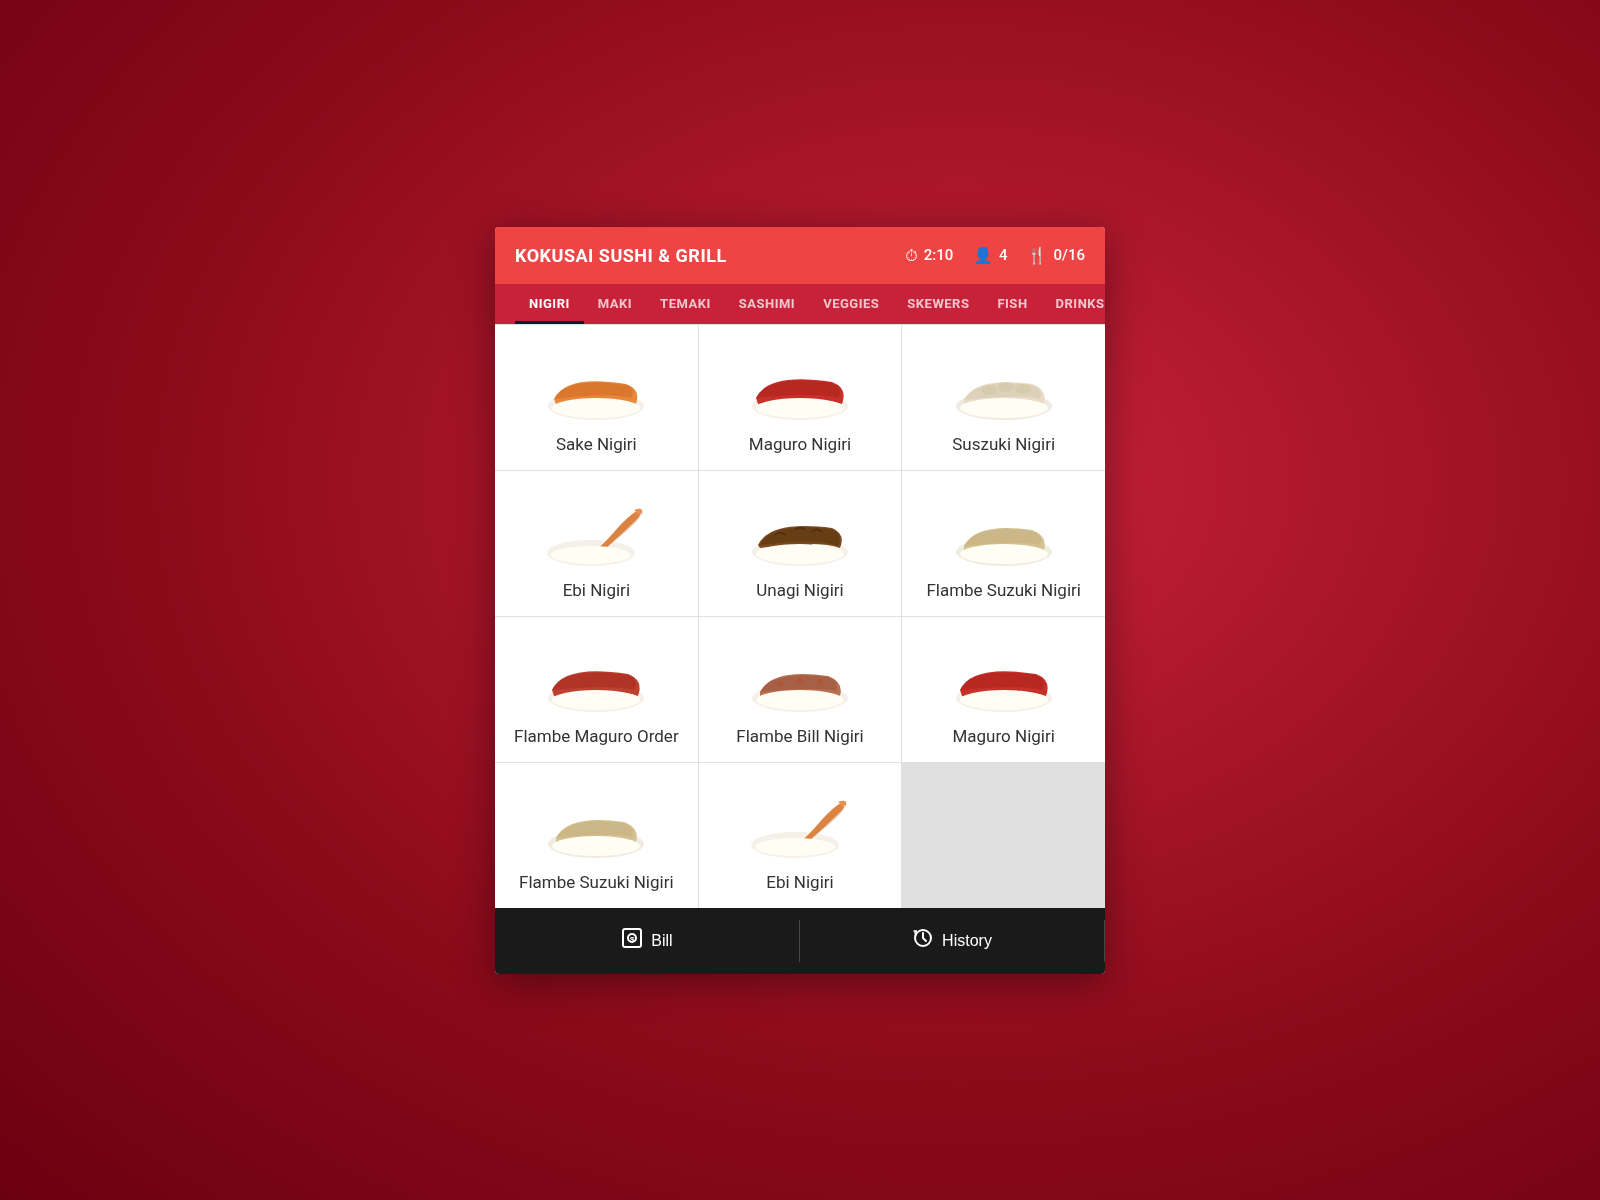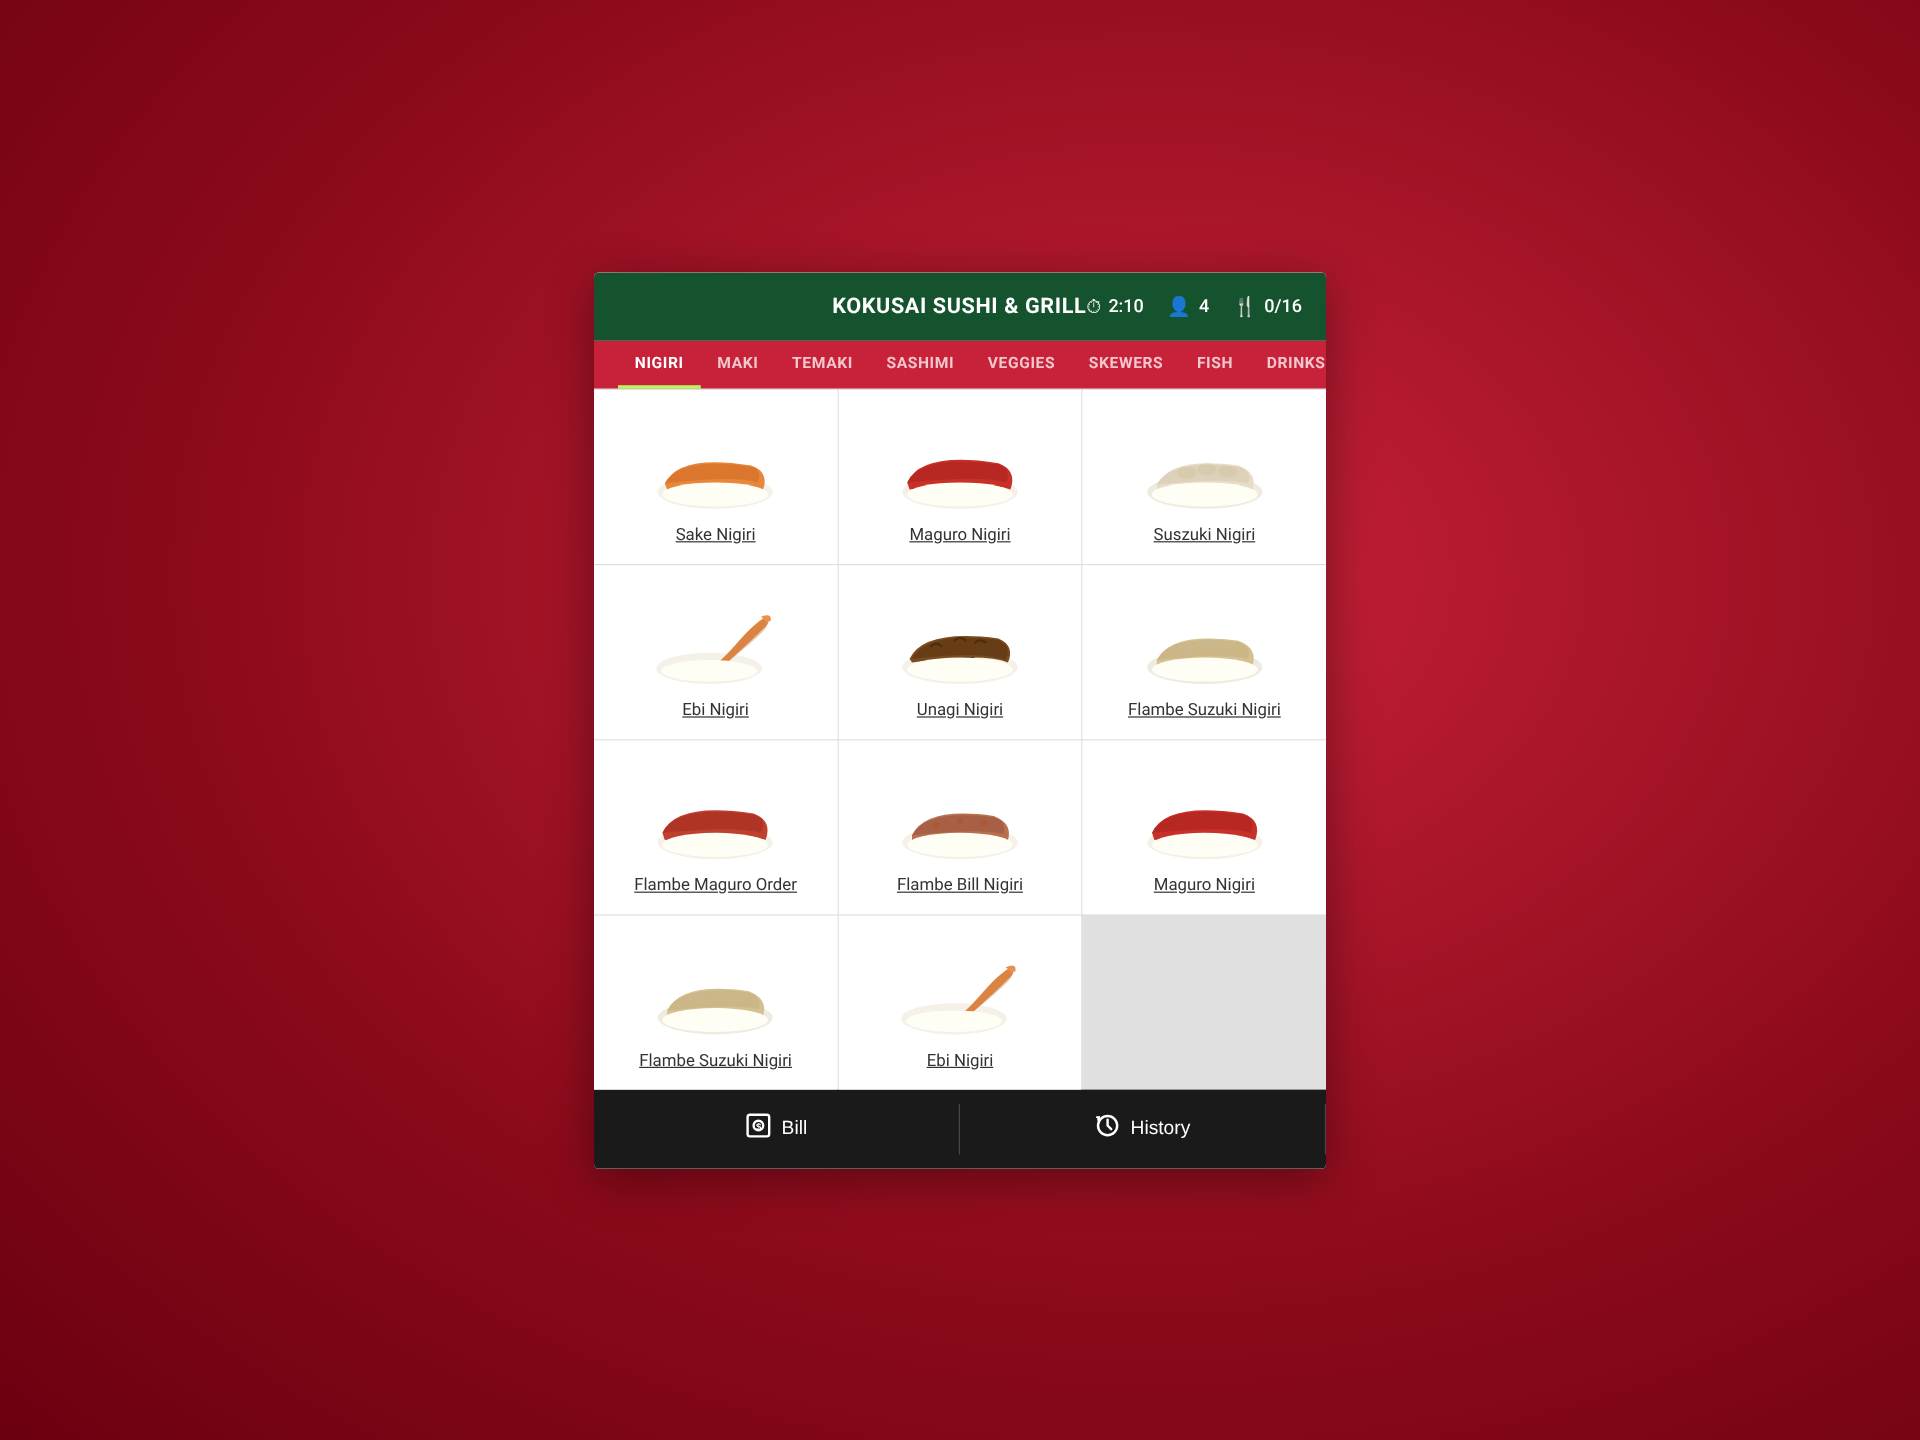--- a/index.html
+++ b/index.html
@@ -17,25 +17,25 @@
     .app-container {
       width: 610px;
       background: #fff;
       border-radius: 4px;
       overflow: hidden;
       box-shadow: 0 8px 40px rgba(0,0,0,0.4);
     }
 
     
     .header {
-      background: #14532d;
+      background: #ef4444;
       padding: 18px 20px;
       display: flex;
       align-items: center;
-      justify-content: flex-end;
+      justify-content: space-between;
     }
 
     .header-title {
       color: #fff;
       font-size: 18px;
       font-weight: 700;
       letter-spacing: 0.5px;
     }
 
     .header-meta {
@@ -72,21 +72,21 @@
       font-weight: 700;
       padding: 12px 14px 10px;
       cursor: pointer;
       letter-spacing: 0.5px;
       border-bottom: 3px solid transparent;
       text-transform: uppercase;
     }
 
     .nav-tab.active {
       color: #fff;
-      border-bottom: 3px solid #bef264;
+      border-bottom: 3px solid #0f172a;
     }
 
     
     .menu-grid {
       display: grid;
       grid-template-columns: repeat(3, 1fr);
       background: #e0e0e0;
       gap: 1px;
       border-top: 1px solid #e0e0e0;
     }
@@ -102,25 +102,24 @@
       min-height: 145px;
     }
 
     .sushi-image {
       width: 120px;
       height: 70px;
       margin-bottom: 10px;
     }
 
     .menu-item-name {
-      font-size: 14px;
+      font-size: 17px;
       color: #333;
       text-align: center;
       font-weight: 400;
-      text-decoration: underline;
     }
 
     
     .bottom-bar {
       background: #1a1a1a;
       display: flex;
       align-items: stretch;
       height: 66px;
     }
 

